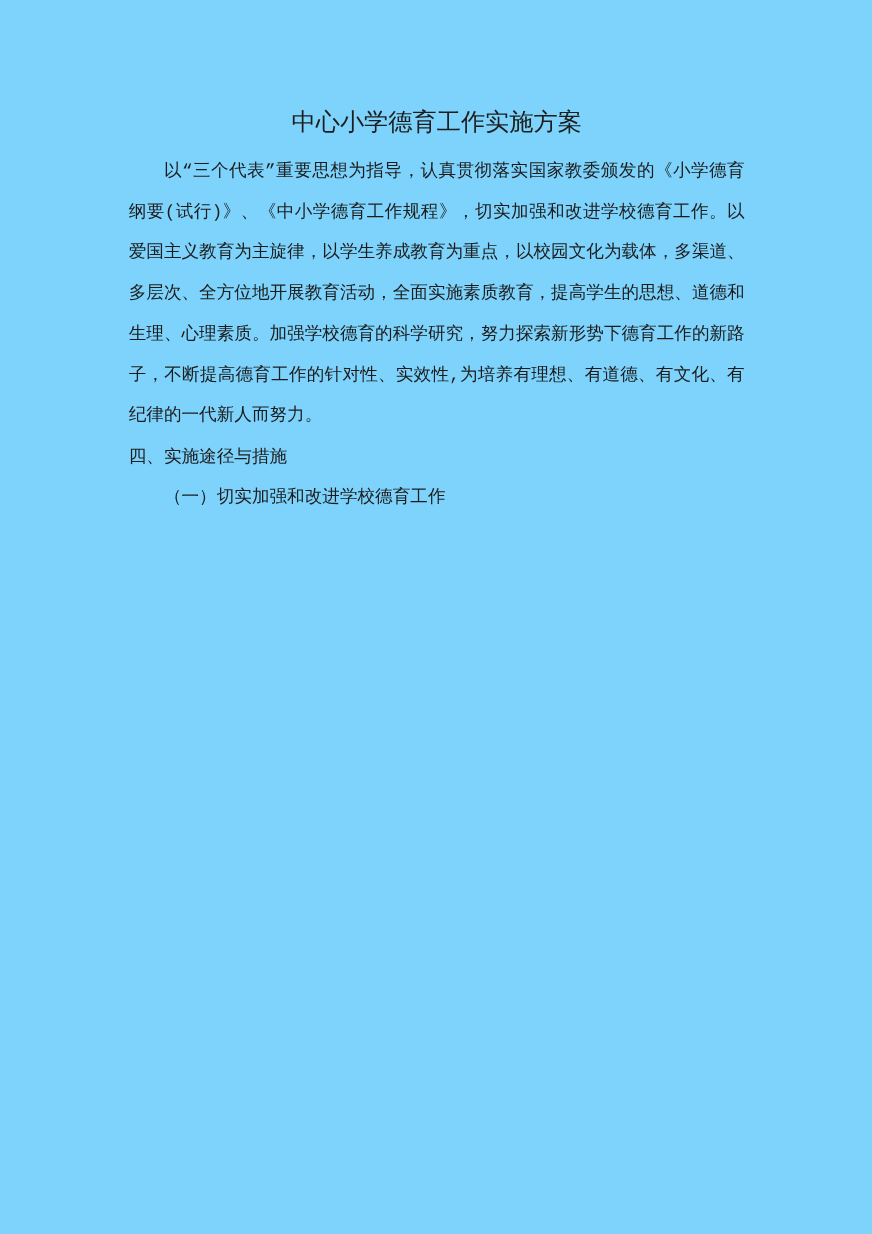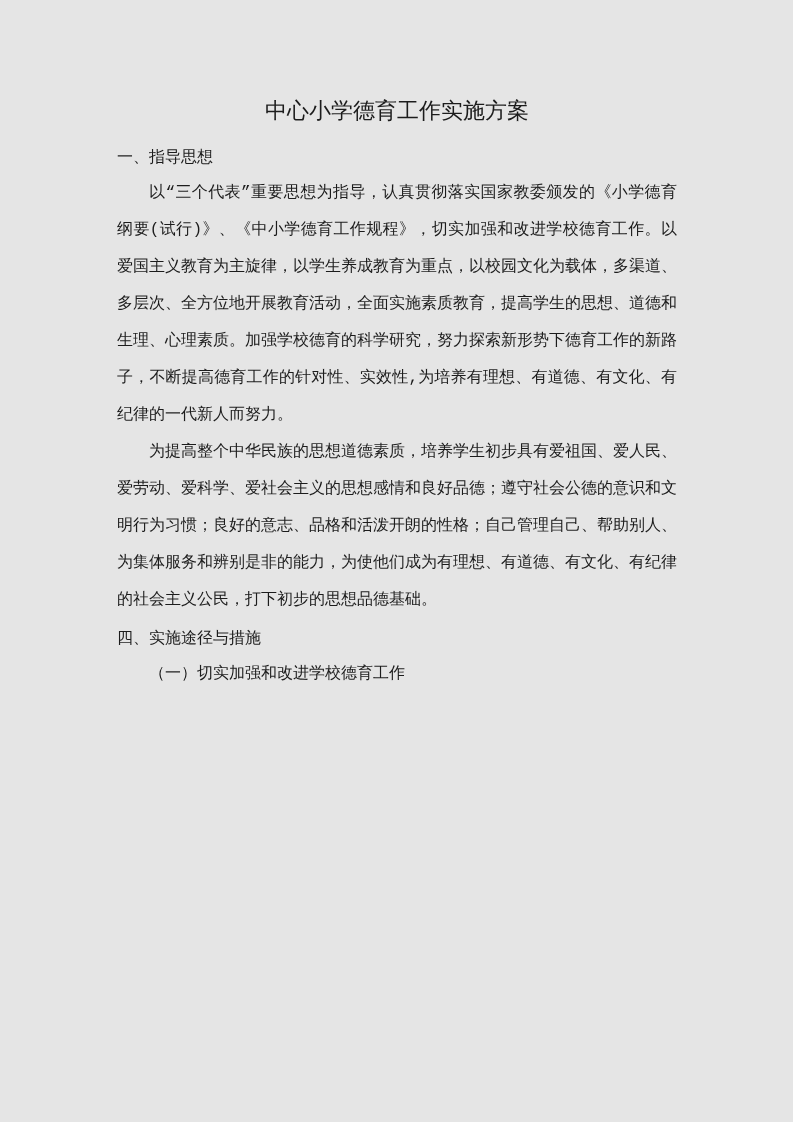--- a/index.html
+++ b/index.html
@@ -12,21 +12,21 @@
     height: 1122px;
     overflow: hidden;
     font-family: "Liberation Serif", "DejaVu Serif", serif;
     color: #1c1c1c;
   }
   .page {
     box-sizing: border-box;
     width: 793px;
     height: 1122px;
     padding: 96px 116px 0 117px;
-    background: #e5e5e5;
+    background: #7dd3fc;
   }
   .doc-title {
     margin: 0 0 12px 0;
     font-size: 22px;
     font-weight: 400;
     line-height: 30px;
     text-align: center;
     letter-spacing: 0;
   }
   p.line {
@@ -44,18 +44,16 @@
   p.heading-para {
     text-indent: 0;
   }
 </style>
 </head>
 <body>
 
 <div class="page">
   <h1 class="doc-title">中心小学德育工作实施方案</h1>
 
-  <p class="line heading-para">一、指导思想</p>
   <p class="line body-para">以“三个代表”重要思想为指导，认真贯彻落实国家教委颁发的《小学德育纲要(试行)》、《中小学德育工作规程》，切实加强和改进学校德育工作。以爱国主义教育为主旋律，以学生养成教育为重点，以校园文化为载体，多渠道、多层次、全方位地开展教育活动，全面实施素质教育，提高学生的思想、道德和生理、心理素质。加强学校德育的科学研究，努力探索新形势下德育工作的新路子，不断提高德育工作的针对性、实效性,为培养有理想、有道德、有文化、有纪律的一代新人而努力。</p>
-  <p class="line body-para">为提高整个中华民族的思想道德素质，培养学生初步具有爱祖国、爱人民、爱劳动、爱科学、爱社会主义的思想感情和良好品德；遵守社会公德的意识和文明行为习惯；良好的意志、品格和活泼开朗的性格；自己管理自己、帮助别人、为集体服务和辨别是非的能力，为使他们成为有理想、有道德、有文化、有纪律的社会主义公民，打下初步的思想品德基础。</p>
   <p class="line heading-para">四、实施途径与措施</p>
   <p class="line body-para">（一）切实加强和改进学校德育工作</p>
 </div>
 
 </body></html>

